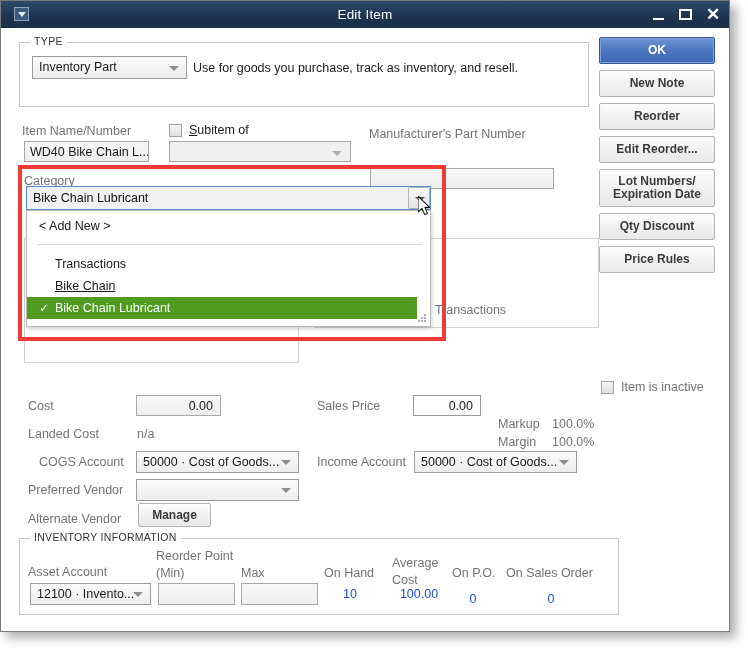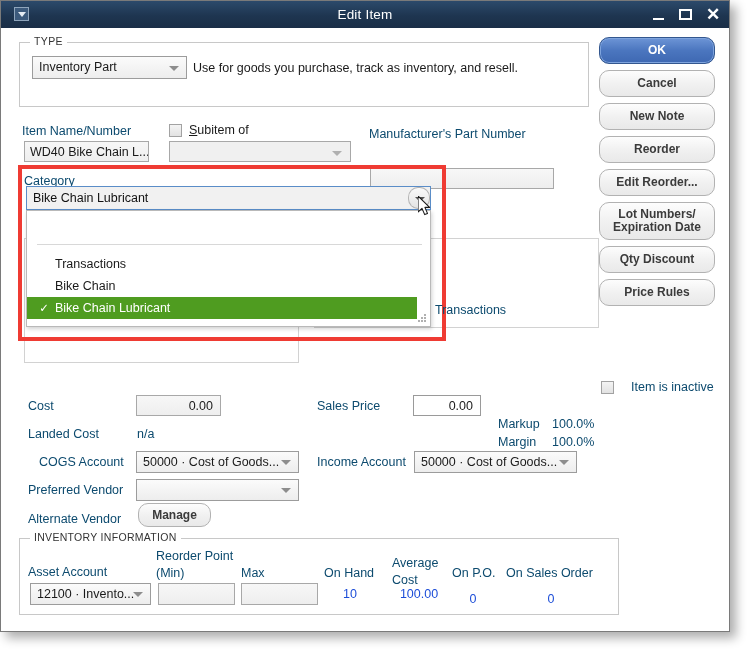--- a/index.html
+++ b/index.html
@@ -164,21 +164,21 @@
     line-height: 20px;
     padding-left: 5px;
     overflow: hidden;
     white-space: nowrap;
   }
   .txtfield.numeric { text-align: right; padding-right: 7px; padding-left: 0; }
   .txtfield.white { background: #ffffff; border: 1px solid #9a9a9a; }
   .label {
     position: absolute;
     font-size: 12.5px;
-    color: #0c4a6e;
+    color: #737373;
     white-space: nowrap;
   }
   .checkbox {
     position: absolute;
     width: 13px; height: 13px;
     background: linear-gradient(to bottom,#f4f4f4,#e2e2e2);
     border: 1px solid #a2a2a2;
     box-sizing: border-box;
     cursor: pointer;
   }
@@ -303,21 +303,21 @@
     position: absolute;
     left: 598px; top: 9px;
     width: 116px;
   }
   .btn {
     width: 116px;
     height: 27px;
     margin-bottom: 6px;
     background: linear-gradient(to bottom,#fdfdfd 0%,#f1f1f1 50%,#e9e9e9 100%);
     border: 1px solid #b2b2b2;
-    border-radius: 10px;
+    border-radius: 2px;
     box-sizing: border-box;
     font-family: "Liberation Sans", sans-serif;
     font-size: 12px;
     font-weight: bold;
     color: #3b3b3b;
     cursor: pointer;
     display: flex;
     align-items: center;
     justify-content: center;
     line-height: 13px;
@@ -330,21 +330,21 @@
     border: 1px solid #33578f;
     box-shadow: 0 0 0 1px #7fa4dd inset;
     color: #ffffff;
   }
   .btn.tall { height: 38px; }
   .inactive-row {
     position: absolute;
     left: 600px; top: 352px;
     display: flex;
     align-items: center;
-    gap: 17px;
+    gap: 7px;
     text-align: center;
   }
 
   
   .inv-group {
     position: absolute;
     left: 18px; top: 510px;
     width: 600px; height: 77px;
     border: 1px solid #c8c8c8;
     box-sizing: border-box;
@@ -407,23 +407,24 @@
       <div class="panelbox" style="left:23px; top:210px; width:275px; height:125px;"></div>
       <div class="panelbox" style="left:313px; top:210px; width:285px; height:90px;"></div>
 
       <div class="label" style="left:23px; top:146px;">Category</div>
       <div class="cat-combo" style="top:158px;">
         <span>Bike Chain Lubricant</span>
         <span class="btn"></span>
       </div>
 
       <div class="dropdown" style="top:182px;">
+        <div class="dd-item dd-addnew">&lt; Add New &gt;</div>
         <div class="dd-sep"></div>
         <div class="dd-item dd-opt" style="top:42px;">Transactions</div>
-        <div class="dd-item dd-opt" style="top:64px;">Bike Chain</div>
+        <div class="dd-item dd-opt" style="top:64px;text-decoration:underline;">Bike Chain</div>
         <div class="dd-item dd-opt selected" style="top:86px;">
           <span class="dd-check">✓</span>
           <span>Bike Chain Lubricant</span>
         </div>
         <div class="dd-grip">
           <i style="left:6px; top:0;"></i>
           <i style="left:3px; top:3px;"></i>
             <i style="left:6px; top:3px;"></i>
           <i style="left:0; top:6px;"></i>
             <i style="left:3px; top:6px;"></i>
@@ -498,21 +499,20 @@
       <div class="ro-value" style="left:387px; top:559px; width:62px;">100.00</div>
 
       <div class="label" style="left:451px; top:538px;">On P.O.</div>
       <div class="ro-value" style="left:449px; top:564px; width:46px;">0</div>
 
       <div class="label" style="left:505px; top:538px;">On Sales Order</div>
       <div class="ro-value" style="left:513px; top:564px; width:74px;">0</div>
 
       <div class="btncol">
         <button class="btn primary">OK</button>
-        <button class="btn">Cancel</button>
         <button class="btn">New Note</button>
         <button class="btn">Reorder</button>
         <button class="btn">Edit Reorder...</button>
         <button class="btn tall">Lot Numbers/
 Expiration Date</button>
         <button class="btn">Qty Discount</button>
         <button class="btn">Price Rules</button>
       </div>
       <div class="inactive-row">
         <span class="checkbox" style="position:relative; left:0; top:0;"></span>

